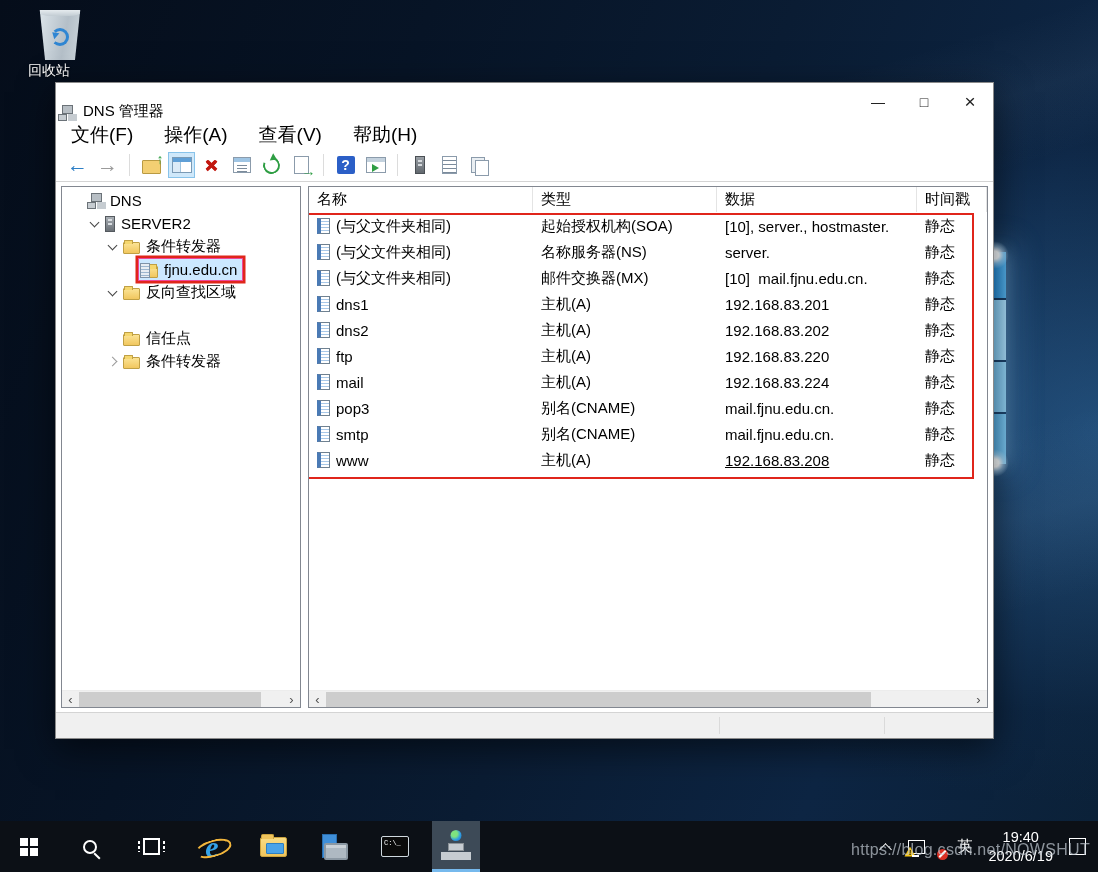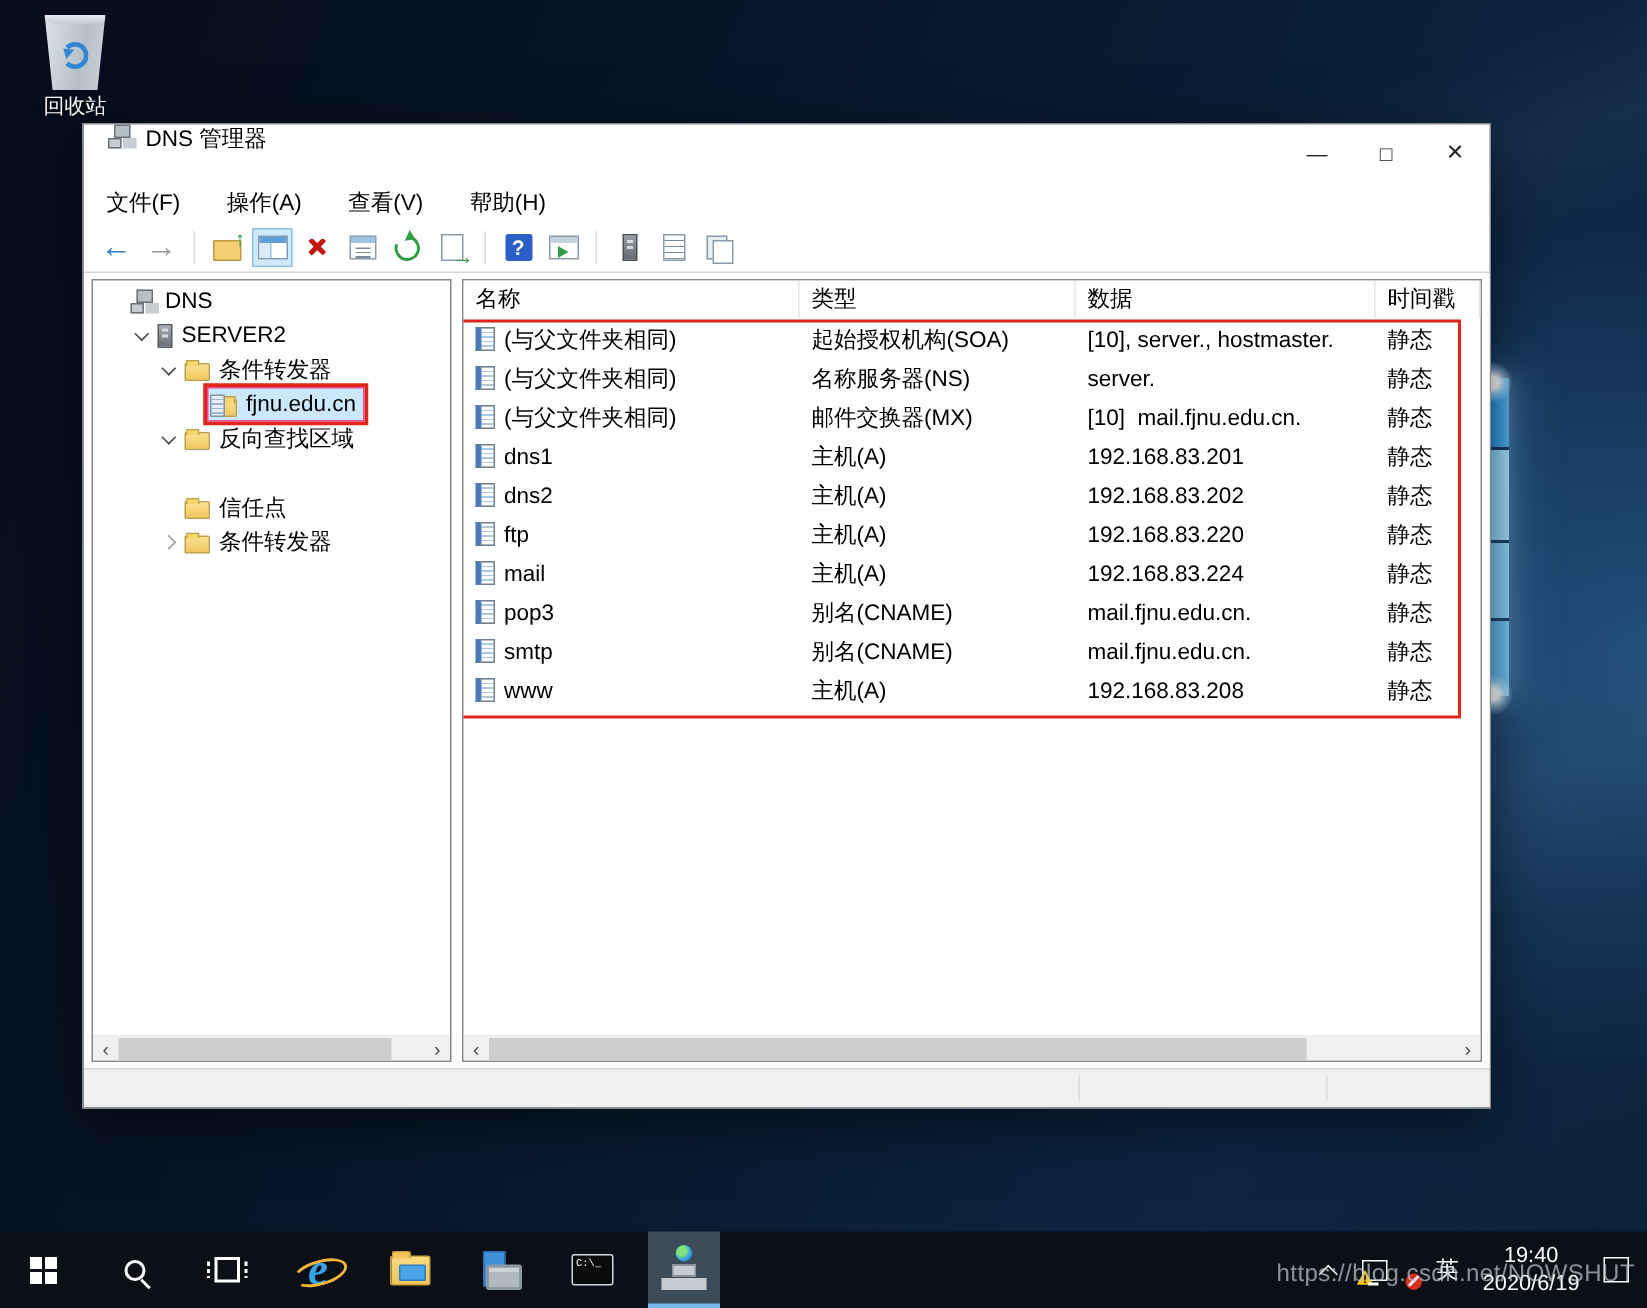--- a/index.html
+++ b/index.html
@@ -15,38 +15,38 @@
   
   .glow-strip{position:absolute;left:992px;top:252px;width:14px;height:212px;display:flex;flex-direction:column;gap:2px;
     box-shadow:-2px 0 16px rgba(150,205,245,.55), 0 0 30px 8px rgba(110,180,235,.30);z-index:1}
   .glow-strip .s1{flex:0 0 46px;background:linear-gradient(90deg,#1e85d2,#55b0e8)}
   .glow-strip .s2{flex:0 0 60px;background:linear-gradient(90deg,#7cc6f0,#a9dcf8)}
   .glow-strip .s3{flex:0 0 50px;background:linear-gradient(90deg,#6fbcea,#93d2f4)}
   .glow-strip .s4{flex:1;background:linear-gradient(90deg,#4ea6dd,#7cc6f0)}
   .spark{position:absolute;width:30px;height:30px;background:radial-gradient(circle,rgba(255,255,255,.95) 0 18%,rgba(200,230,250,.5) 40%,transparent 65%);z-index:2}
 
   
-  .recycle{position:absolute;left:18px;top:8px;width:64px;text-align:center;z-index:3}
+  .recycle{position:absolute;left:28px;top:8px;width:64px;text-align:left;z-index:3}
   .bin{width:44px;height:52px;margin:0 auto;background:linear-gradient(100deg,#dfe7ec,#b4bfc8 60%,#cfd8de);
     clip-path:polygon(4% 4%,96% 4%,84% 100%,16% 100%);position:relative;border-radius:2px}
   .bin::before{content:"";position:absolute;left:2%;top:0;width:96%;height:8px;background:linear-gradient(#f2f6f8,#c2ccd3);border-radius:40%/70%}
   .bin .arrows{position:absolute;left:50%;top:20px;width:18px;height:18px;transform:translateX(-50%);
     border:3px solid #2f86d3;border-radius:50%;border-left-color:transparent}
   .bin .arrows::after{content:"";position:absolute;left:-6px;top:-2px;border:4px solid transparent;border-right:6px solid #2f86d3;transform:rotate(40deg)}
   .recycle .rlabel{color:#fff;font-size:14px;margin-top:2px;text-shadow:0 1px 2px rgba(0,0,0,.8)}
 
   
   .win{position:absolute;left:55px;top:82px;width:939px;height:657px;background:#fff;border:1px solid #8a8a8a;
     box-shadow:0 10px 34px rgba(0,0,0,.55);z-index:5}
-  .titlebar{height:38px;display:flex;align-items:flex-start;padding-left:16px;gap:8px}
+  .titlebar{height:38px;display:flex;align-items:flex-end;padding-left:2px;gap:8px}
   .title-text{font-size:15px;color:#000}
   .wcontrols{margin-left:auto;display:flex;height:38px}
   .wbtn{width:46px;height:38px;display:flex;align-items:center;justify-content:center;font-size:14px;color:#222}
   .wbtn.close{font-size:19px}
-  .menubar{height:28px;display:flex;align-items:center;gap:31px;padding-left:15px;font-size:15px;color:#000}
+  .menubar{height:28px;display:flex;align-items:center;gap:31px;padding-left:15px;font-size:19px;color:#000}
   .toolbar{height:33px;display:flex;align-items:center;gap:3px;padding-left:8px;border-bottom:1px solid #d4d4d4}
   .tsep{width:1px;height:22px;background:#dcdcdc;margin:0 5px}
   .tbtn{width:27px;height:26px;display:flex;align-items:center;justify-content:center;border:1px solid transparent}
   .tbtn.sel{background:#cfe8fa;border:1px solid #88c3ea}
   .ti{position:relative;width:22px;height:21px;display:flex;align-items:center;justify-content:center;font-weight:bold}
   .ti-back{color:#2d7fc6;font-size:21px}.ti-back::before{content:"←"}
   .ti-forward{color:#9b9b9b;font-size:21px}.ti-forward::before{content:"→"}
   .ti-up-folder::before{content:"";position:absolute;left:1px;top:5px;width:17px;height:12px;background:#f3cf72;border:1px solid #b99a42;border-radius:1px}
   .ti-up-folder::after{content:"↑";position:absolute;right:-1px;top:-4px;color:#2f9e44;font-size:14px;font-weight:900}
   .ti-show-console-tree{width:20px;height:16px;background:#fff;border:1px solid #7a9ab5}
@@ -363,21 +363,21 @@
             </div>
             <div class="lrow">
               <span class="lcell namecell" style="width: 224px;"><span class="ico-record"></span><span>smtp</span></span>
               <span class="lcell" style="width: 184px;">别名(CNAME)</span>
               <span class="lcell" style="width: 200px;">mail.fjnu.edu.cn.</span>
               <span class="lcell" style="width: 70px;">静态</span>
             </div>
             <div class="lrow">
               <span class="lcell namecell" style="width: 224px;"><span class="ico-record"></span><span>www</span></span>
               <span class="lcell" style="width: 184px;">主机(A)</span>
-              <span class="lcell" style="width: 200px;">192.168.83.208</span>
+              <span class="lcell" style="width: 200px; text-decoration: underline;">192.168.83.208</span>
               <span class="lcell" style="width: 70px;">静态</span>
             </div>
           </div>
         <div class="annot-box"></div>
         <div class="hscroll">
           <div class="sarrow left">‹</div>
           <div class="sthumb" style="left:17px;width:545px"></div>
           <div class="sarrow right">›</div>
         </div>
       </div>

